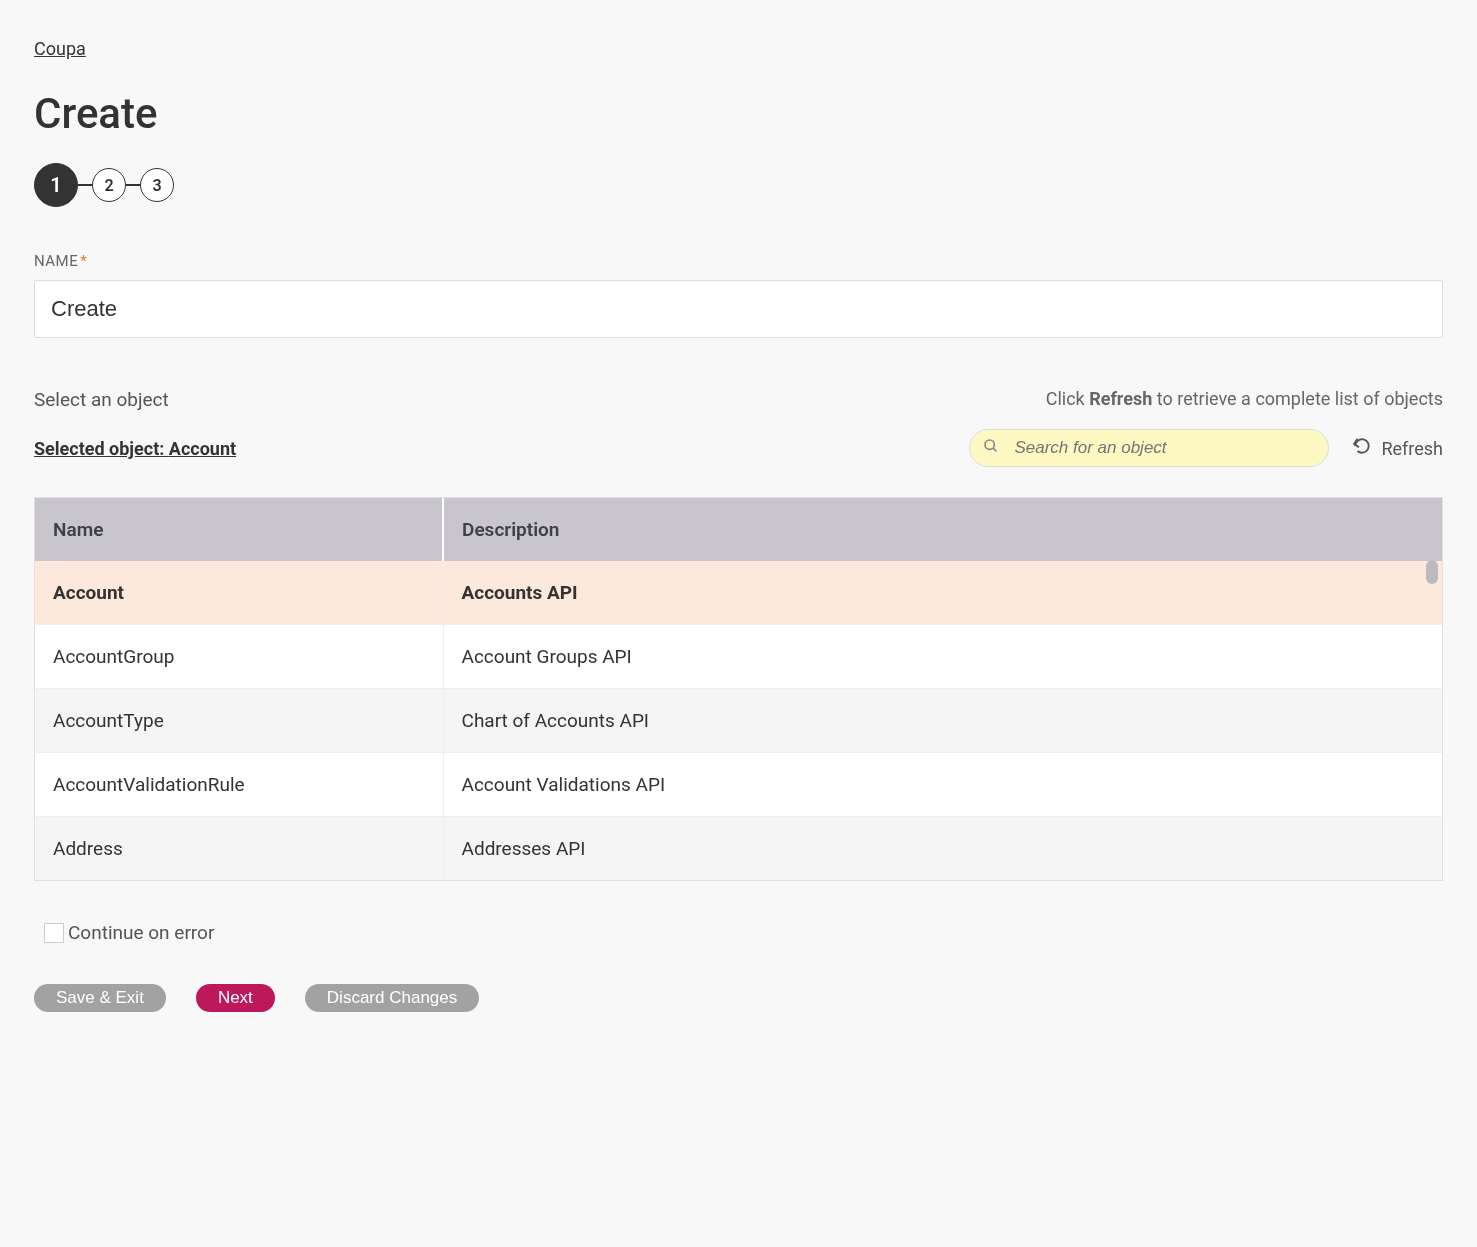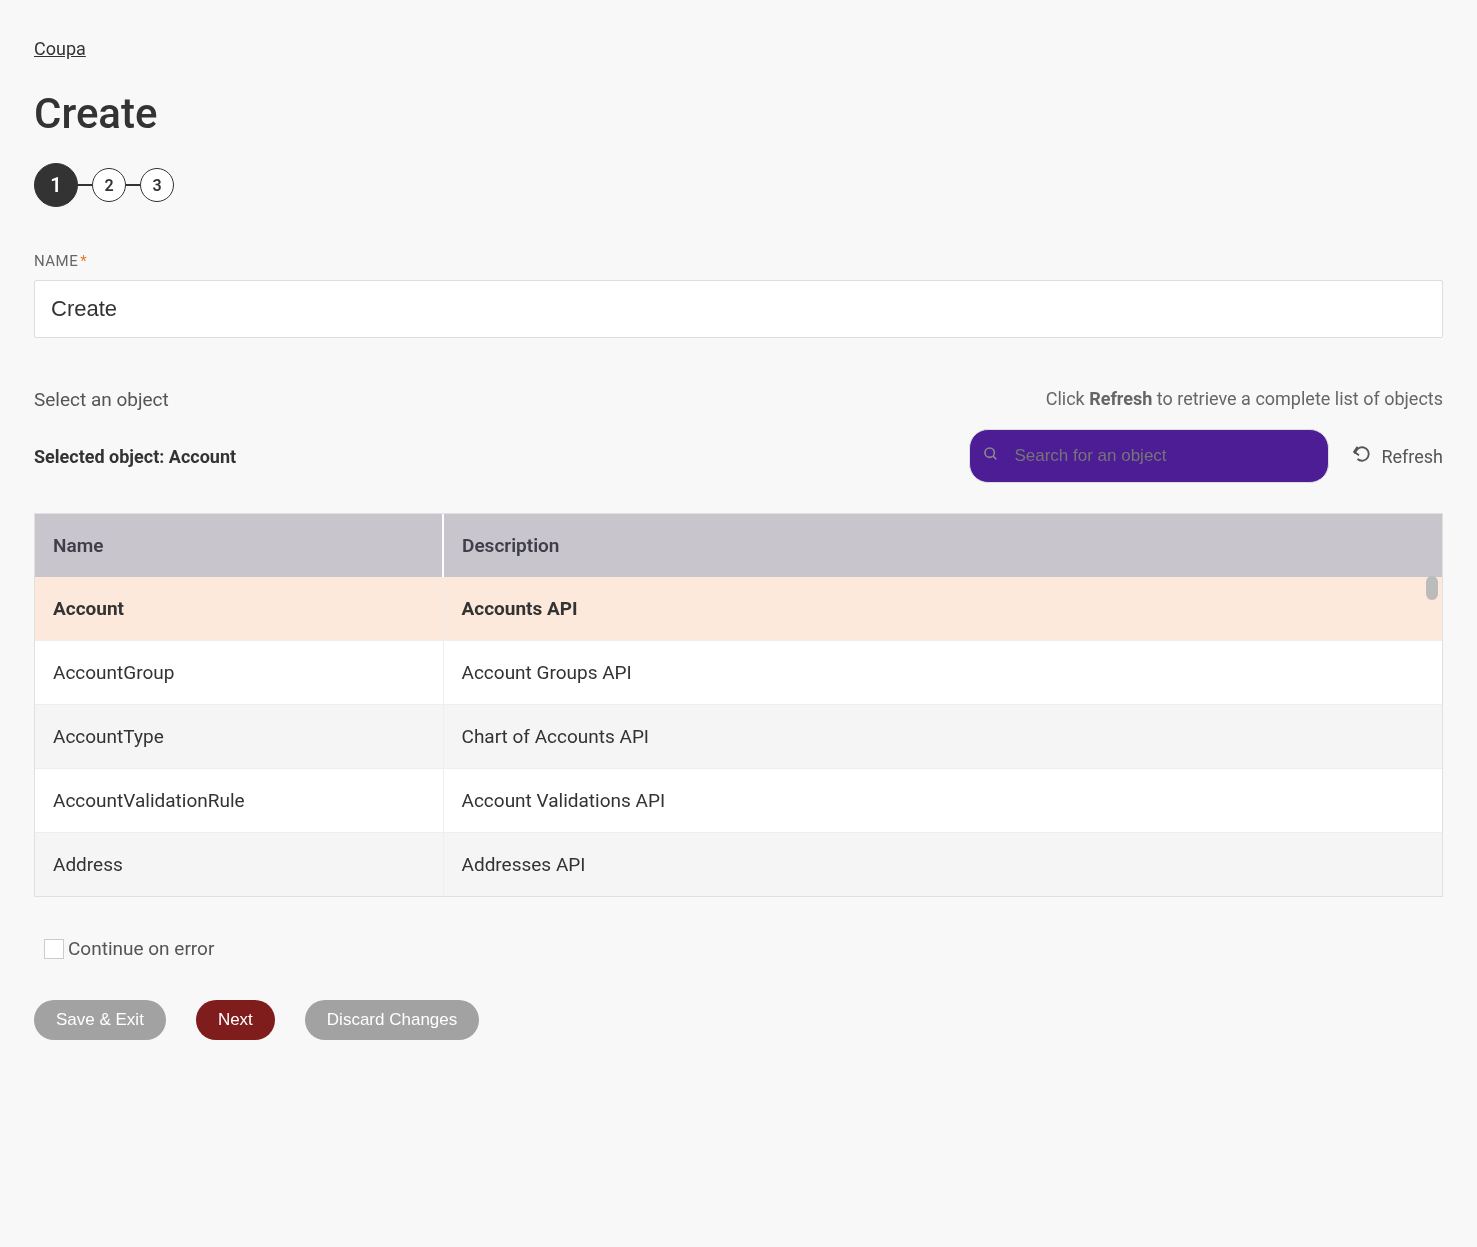--- a/index.html
+++ b/index.html
@@ -99,38 +99,40 @@
   .selected-row {
     display: flex;
     justify-content: space-between;
     align-items: center;
     margin-bottom: 30px;
   }
   .selected-obj {
     font-size: 18px;
     font-weight: 700;
     color: #333;
+    text-decoration: underline;
   }
   .search-refresh {
     display: flex;
     align-items: center;
     gap: 24px;
   }
   .search-box {
     position: relative;
     width: 360px;
   }
   .search-box input {
     width: 100%;
-    height: 54px;
+    height: 38px;
     border-radius: 19px;
     border: 1px solid #ddd;
-    background: #4c1d95;
+    background: #fef9c3;
     padding-left: 44px;
     font-size: 17px;
+    font-style: italic;
     color: #888;
   }
   .search-icon {
     position: absolute;
     left: 14px;
     top: 50%;
     transform: translateY(-50%);
     color: #888;
   }
   .refresh-btn {
@@ -206,29 +208,29 @@
     font-size: 19px;
     color: #555;
   }
   .button-row {
     display: flex;
     gap: 30px;
   }
   .btn {
     border: none;
     border-radius: 20px;
-    height: 40px;
+    height: 28px;
     padding: 0 22px;
     font-size: 17px;
     font-weight: 500;
     color: #fff;
     cursor: pointer;
   }
   .btn-gray { background: #a2a2a2; }
-  .btn-orange { background: #7f1d1d; }
+  .btn-orange { background: #be185d; }
 </style>
 </head>
 <body>
 
 
 
 <a class="breadcrumb">Coupa</a>
 
 <h1 class="page-title">Create</h1>
 

